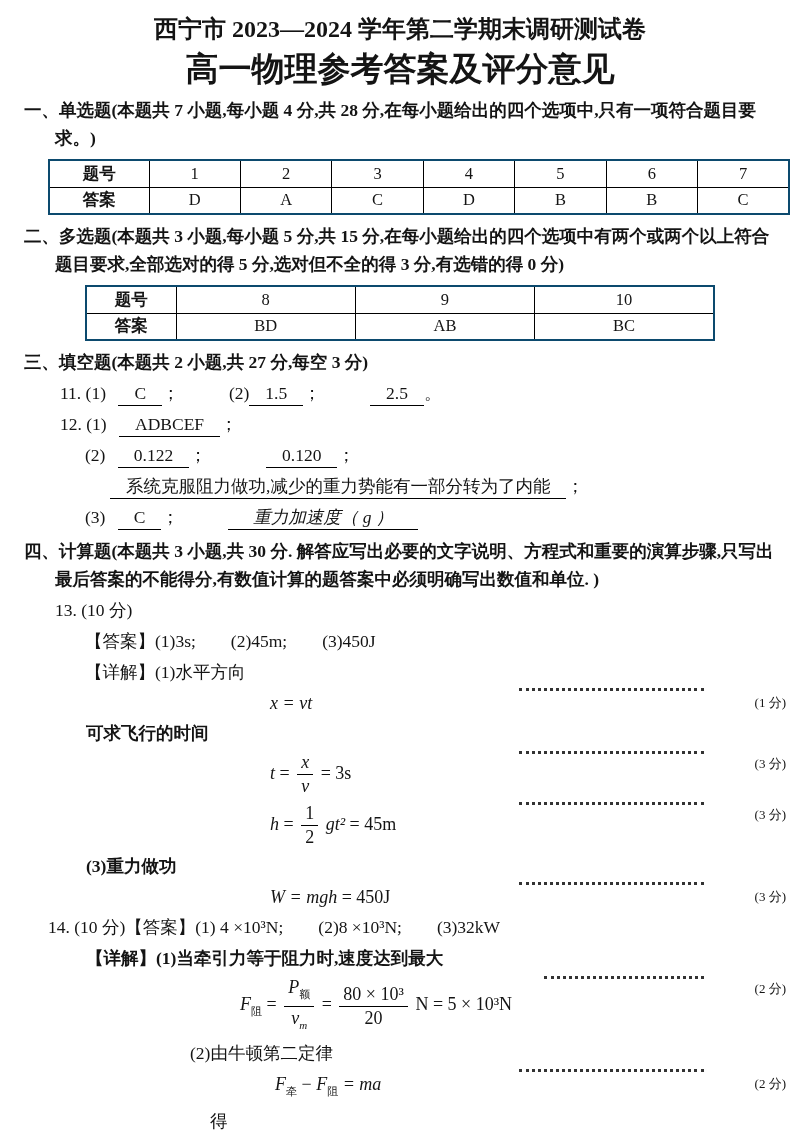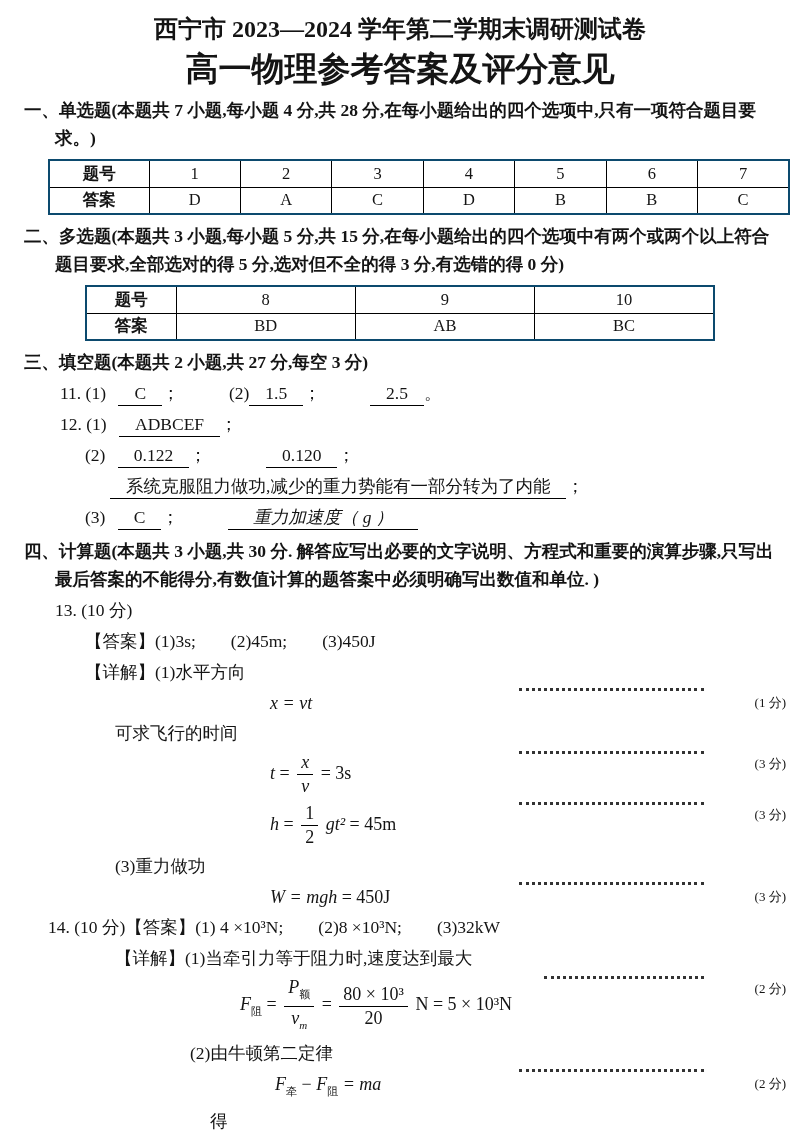--- a/index.html
+++ b/index.html
@@ -33,21 +33,21 @@
   .t1 td.hd { width: 100px; }
   .t2 { width: 630px; margin-left: 85px; }
   .t2 td.hd { width: 90px; }
 
   .item { margin: 0; line-height: 31px; }
   .ind48 { margin-left: 48px; }
   .ind55 { margin-left: 55px; }
   .ind60 { margin-left: 60px; }
   .ind85 { margin-left: 85px; }
   .ind110 { margin-left: 110px; }
-  .ind170 { margin-left: 115px; }
+  .ind170 { margin-left: 86px; font-weight: bold; }
   .ind190 { margin-left: 190px; }
   .ind210 { margin-left: 210px; }
 
   .blank {
     display: inline-block; border-bottom: 1.6px solid #000;
     text-align: center; line-height: 24px; padding: 0 16px;
   }
   .blank.wide { padding: 0 25px; font-style: italic; }
   .ml8 { margin-left: 8px; }
   .ml45 { margin-left: 45px; } .ml55 { margin-left: 55px; }

